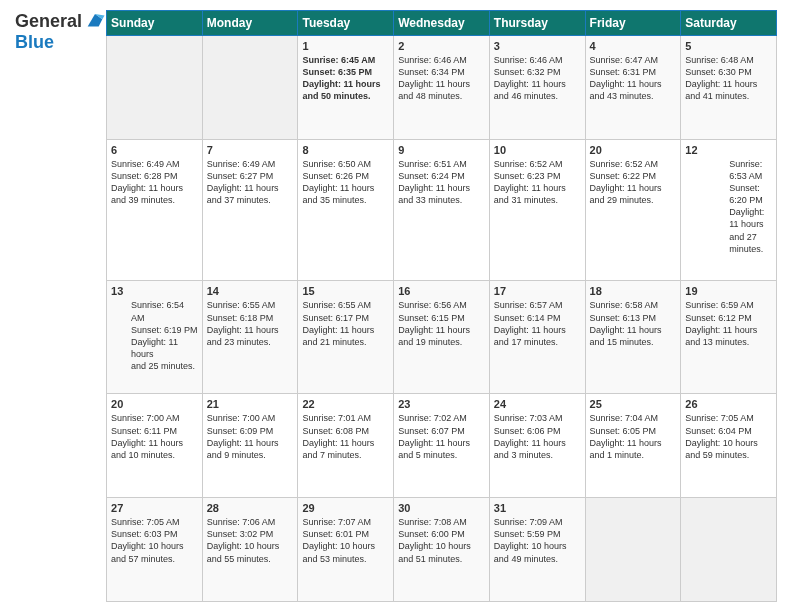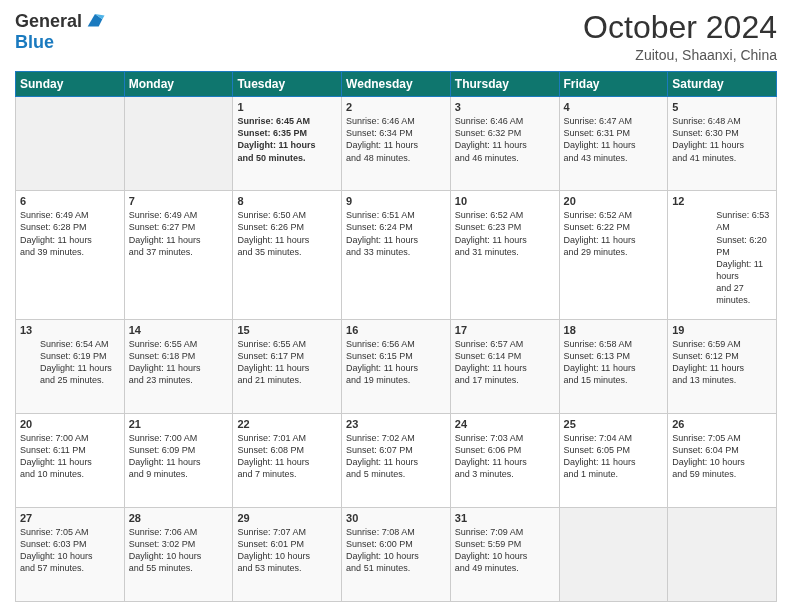--- a/index.html
+++ b/index.html
@@ -8,21 +8,21 @@
       background: #fff;
       width: 792px;
       height: 612px;
       overflow: hidden;
     }
     .page {
       width: 792px;
       height: 612px;
       padding: 10px 15px 10px 15px;
       display: flex;
-      flex-direction: column;
+      flex-direction: row;
     }
     .header {
       display: flex;
       justify-content: space-between;
       align-items: flex-start;
       margin-bottom: 8px;
     }
     .logo {
       display: flex;
       align-items: center;
@@ -113,24 +113,20 @@
         <div style="display:flex;align-items:center;">
           <span class="logo-text-general">General</span>
           <svg class="logo-icon" viewBox="0 0 30 25" xmlns="http://www.w3.org/2000/svg">
             <polygon points="5,20 15,3 25,10 20,20" fill="#1a7abf"></polygon>
             <polygon points="15,3 25,10 28,5" fill="#4eb3e8"></polygon>
           </svg>
         </div>
         <span class="logo-text-blue">Blue</span>
       </div>
     </div>
-    <div class="title-block">
-      <div class="main-title">October 2024</div>
-      <div class="subtitle">Zuitou, Shaanxi, China</div>
-    </div>
   </div>
 
   <table class="calendar">
     <thead>
       <tr>
       <th>Sunday</th>
           <th>Monday</th>
           <th>Tuesday</th>
           <th>Wednesday</th>
           <th>Thursday</th>

